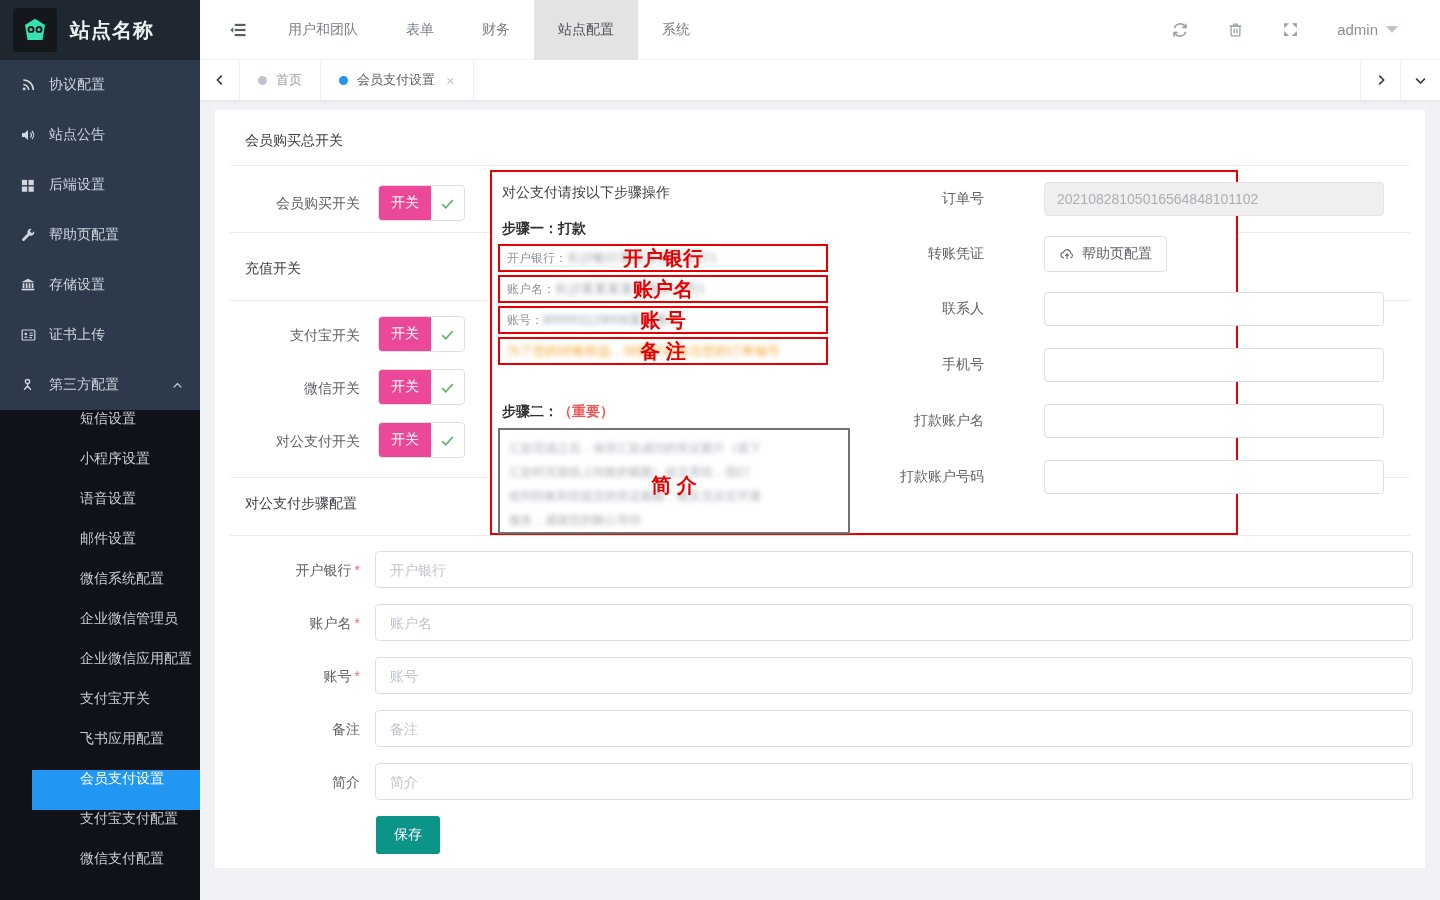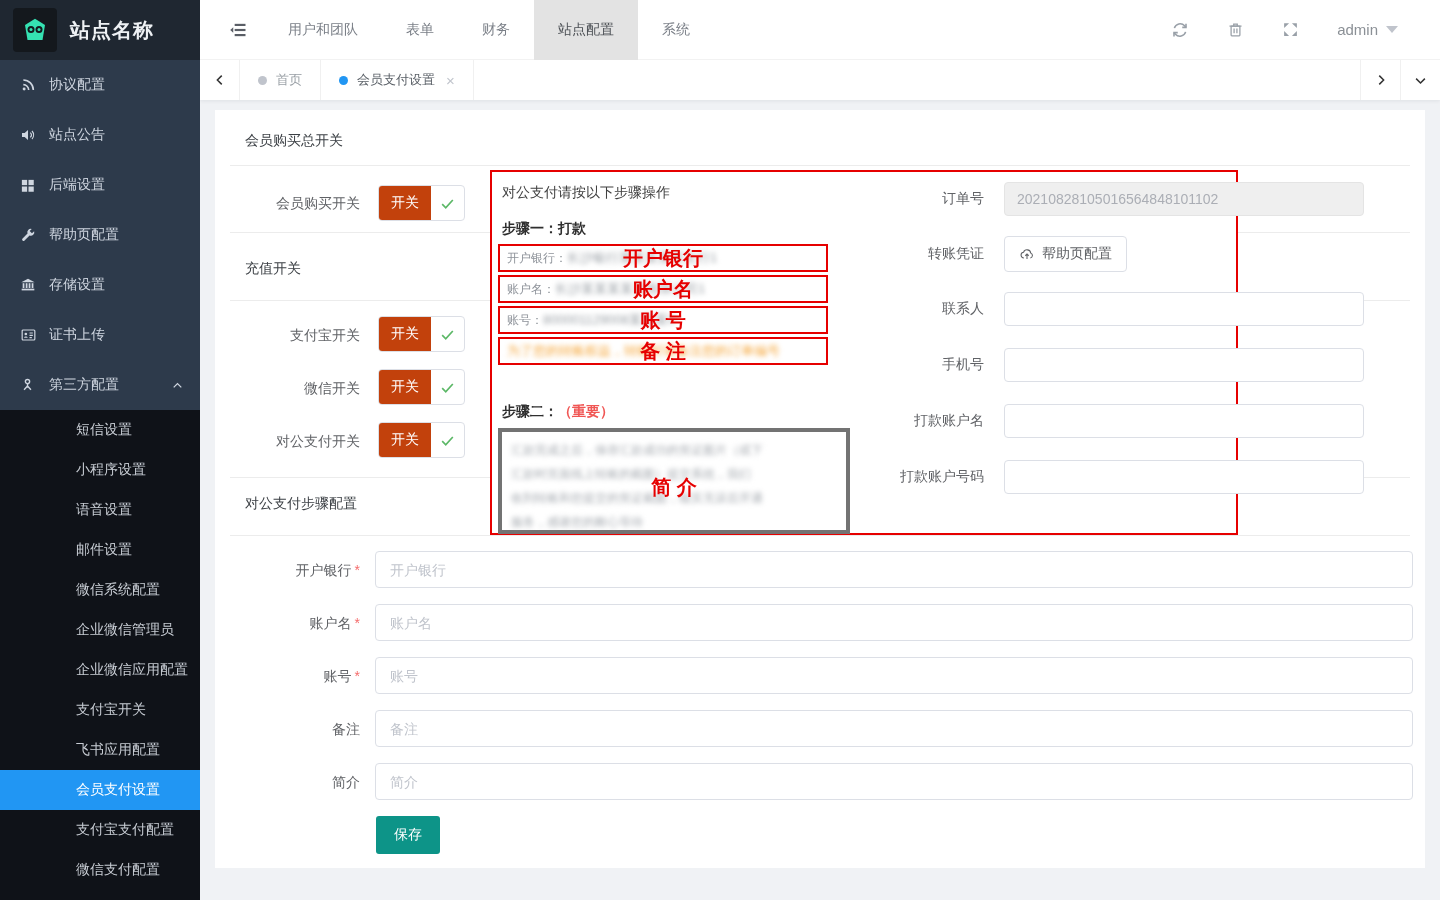--- a/index.html
+++ b/index.html
@@ -19,21 +19,21 @@
   .tb-icon { cursor:pointer; color:#99a0a8; }
   .admin-box { display:flex; align-items:center; gap:8px; cursor:pointer; color:#8b9096; font-size:15px; }
   .caret-down { width:0; height:0; border-left:6px solid transparent; border-right:6px solid transparent; border-top:7px solid #c0c4cc; }
 
   
   .sidebar { position:absolute; left:0; top:60px; width:200px; height:840px; background:#2d3a4b; display:flex; flex-direction:column; z-index:20; }
   .menu-item { height:50px; display:flex; align-items:center; padding:0 16px 0 20px; color:#cfd6e0; font-size:14px; cursor:pointer; flex:none; }
   .menu-item .mi-icon { width:17px; margin-right:12px; color:#cfd6e0; }
   .menu-item .mi-arrow { margin-left:auto; color:#cfd6e0; }
   .submenu { background:#0f1218; flex:1; display:flex; flex-direction:column; }
-  .sub-item { height:40px; display:flex; align-items:center; padding-left:76px; color:#c8cdd4; font-size:14px; cursor:pointer; flex:none; }
+  .sub-item { height:40px; display:flex; align-items:flex-start; padding-left:48px; color:#c8cdd4; font-size:14px; cursor:pointer; flex:none;margin-left:32px; }
   .sub-item.active { background:#2196f3; color:#fff; }
 
   
   .tabbar { position:absolute; left:200px; top:60px; width:1240px; height:40px; background:#fff; display:flex; box-shadow:0 1px 4px rgba(0,21,41,.08); z-index:10; }
   .tab-nav-btn { width:40px; height:40px; display:flex; align-items:center; justify-content:center; color:#333; cursor:pointer; }
   .tab-nav-btn.bl { border-left:1px solid #f0f0f0; }
   .tab-nav-btn.br { border-right:1px solid #f0f0f0; }
   .tab { display:flex; align-items:center; gap:9px; padding:0 18px; border-right:1px solid #f0f0f0; font-size:13px; color:#9aa0a6; cursor:pointer; }
   .tab.active { color:#595f66; }
   .dot { width:9px; height:9px; border-radius:50%; background:#c0c4cc; }
@@ -43,40 +43,40 @@
 
   
   .content { position:absolute; left:200px; top:100px; width:1240px; height:800px; background:#f0f2f5;border-radius:22px; }
   .card { position:absolute; left:15px; top:10px; width:1210px; height:758px; background:#fff; }
   .sec-title { position:absolute; left:30px; font-size:14px; color:#3c4045; }
   .divider { position:absolute; left:15px; right:15px; border-top:1px solid #ececec; }
   .row-label { position:absolute; width:145px; text-align:right; font-size:14px; color:#606266; line-height:20px; }
   .star { color:#f56c6c; margin-left:3px; }
 
   .toggle { position:absolute; display:flex; height:36px; border:1px solid #dcdfe6; border-radius:4px; overflow:hidden; background:#fff; cursor:pointer; }
-  .toggle-on { background:#c2410c; color:#fff; font-size:14px; display:flex; align-items:center; padding:0 12px; }
+  .toggle-on { background:#ec4899; color:#fff; font-size:14px; display:flex; align-items:center; padding:0 12px; }
   .toggle-check { width:33px; display:flex; align-items:center; justify-content:center; }
 
   .f-input { position:absolute; left:160px; width:1038px; height:37px; border:1px solid #dcdfe6; border-radius:4px; padding:0 14px; font-size:14px; color:#606266; outline:none; font-family:inherit; }
   .f-input::placeholder { color:#c0c4cc; }
   .save-btn { position:absolute; left:161px; top:706px; width:64px; height:38px; background:#0d9488; color:#fff; border:none; border-radius:3px; font-size:14px; cursor:pointer; font-family:inherit; }
 
   
   .demo { position:absolute; left:275px; top:60px; width:748px; height:365px; background:#fff; border:2px solid #e60000; z-index:5; font-size:14px; }
   .demo-intro { position:absolute; left:10px; top:12px; color:#404040; }
   .demo-step { position:absolute; left:10px; font-weight:bold; color:#2f2f2f; }
   .demo-imp { color:#f05654; }
   .ann-box { position:absolute; left:6px; width:330px; height:28px; border:2px solid #e60000; display:flex; align-items:center; padding:0 7px; white-space:nowrap; overflow:hidden; }
   .ann-prefix { color:#8d9299; font-size:12px; }
   .blur { filter:blur(2.5px); color:#9aa0a6; font-size:13px; }
   .blur-orange { filter:blur(2.5px); color:#f5a435; font-size:13px; }
   .ann-label { position:absolute; left:0; right:0; text-align:center; color:#e60000; font-weight:bold; font-size:20px; pointer-events:none; }
-  .desc-box { position:absolute; left:6px; top:256px; width:352px; height:106px; border:4px solid #737373; padding:6px 9px; }
+  .desc-box { position:absolute; left:6px; top:256px; width:352px; height:106px; border:2px solid #737373; padding:6px 9px; }
   .desc-line { filter:blur(2.5px); color:#a3a8ae; font-size:12px; line-height:24px; white-space:nowrap; }
-  .demo-row { position:absolute; left:380px; width:512px; height:36px; display:flex; align-items:center; }
+  .demo-row { position:absolute; left:380px; width:512px; height:36px; display:flex; align-items:center;gap:40px; }
   .demo-row .d-label { width:132px; text-align:right; padding-right:20px; font-size:14px; color:#606266; flex:none; }
   .d-input { width:360px; height:34px; border:1px solid #dcdfe6; border-radius:4px; background:#fff; padding:0 12px; font-size:14px; color:#606266; font-family:inherit; }
   .d-input.disabled { background:#efefef; border-color:#e4e4e4; color:#abaeb5; }
   .file-btn { display:flex; align-items:center; gap:7px; height:36px; padding:0 14px; border:1px solid #dcdfe6; border-radius:4px; background:#fff; font-size:14px; color:#606266; font-family:inherit; }
 </style>
 </head>
 <body>
 
 <div class="topbar">
   <div class="logo-area">

